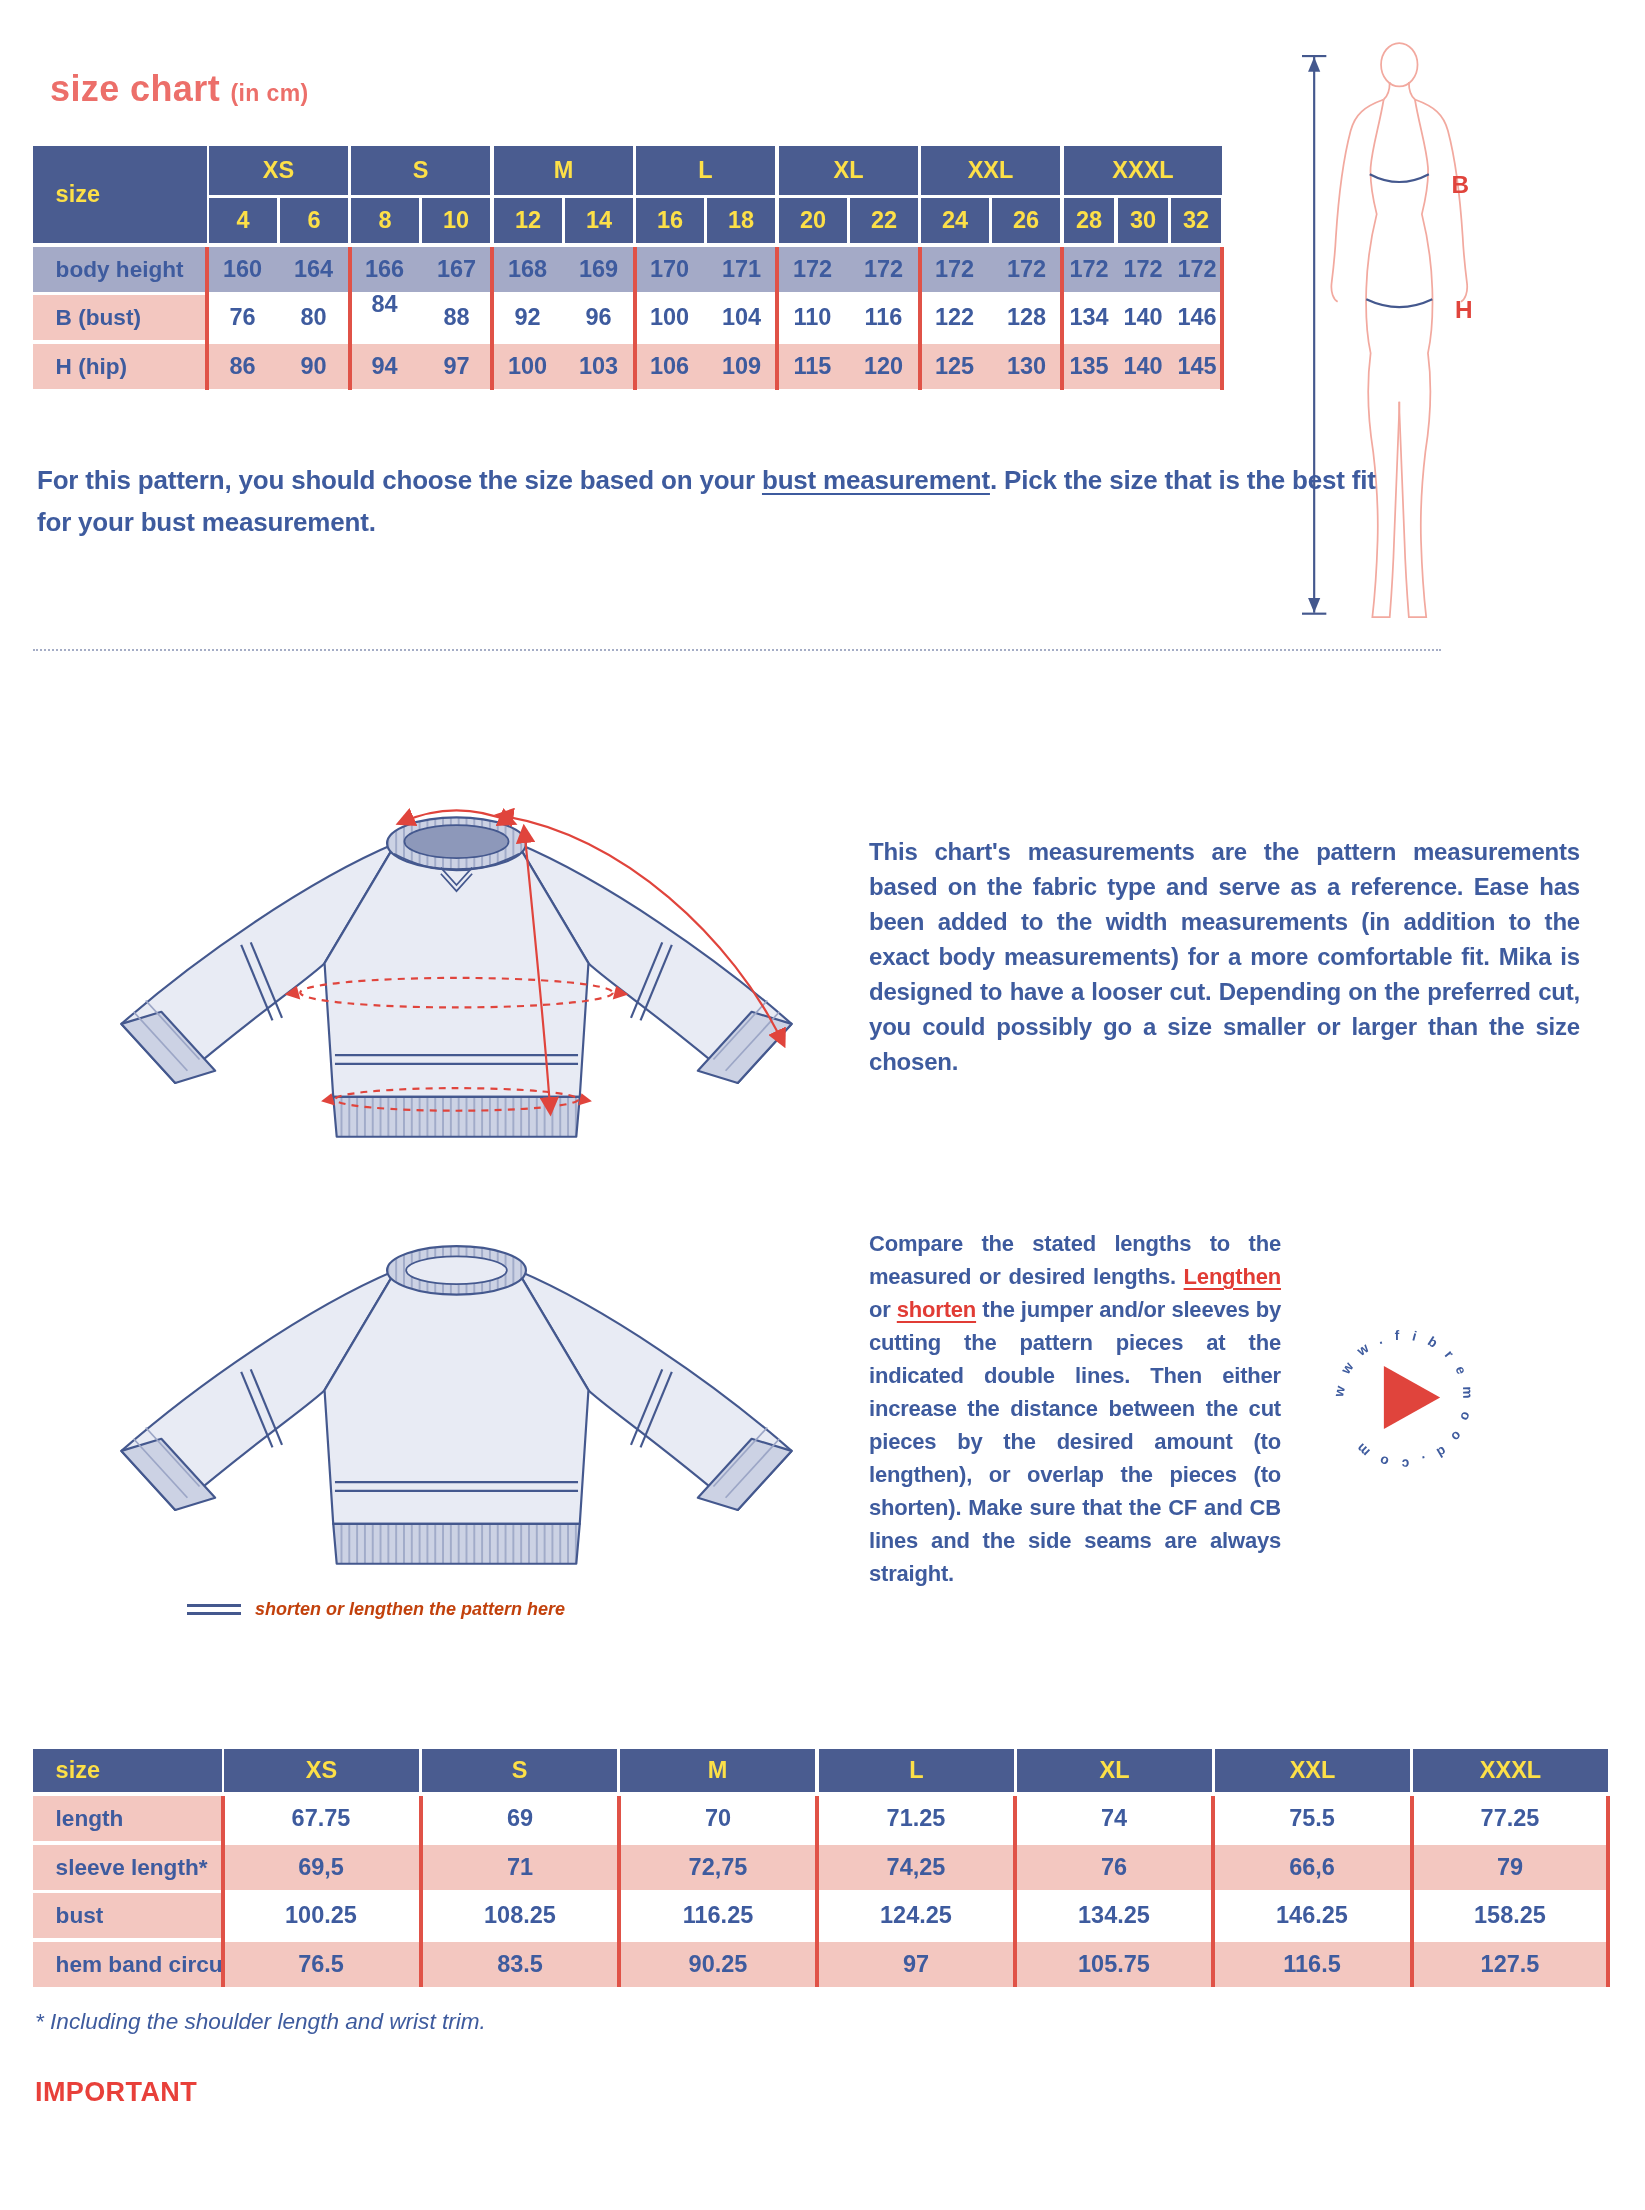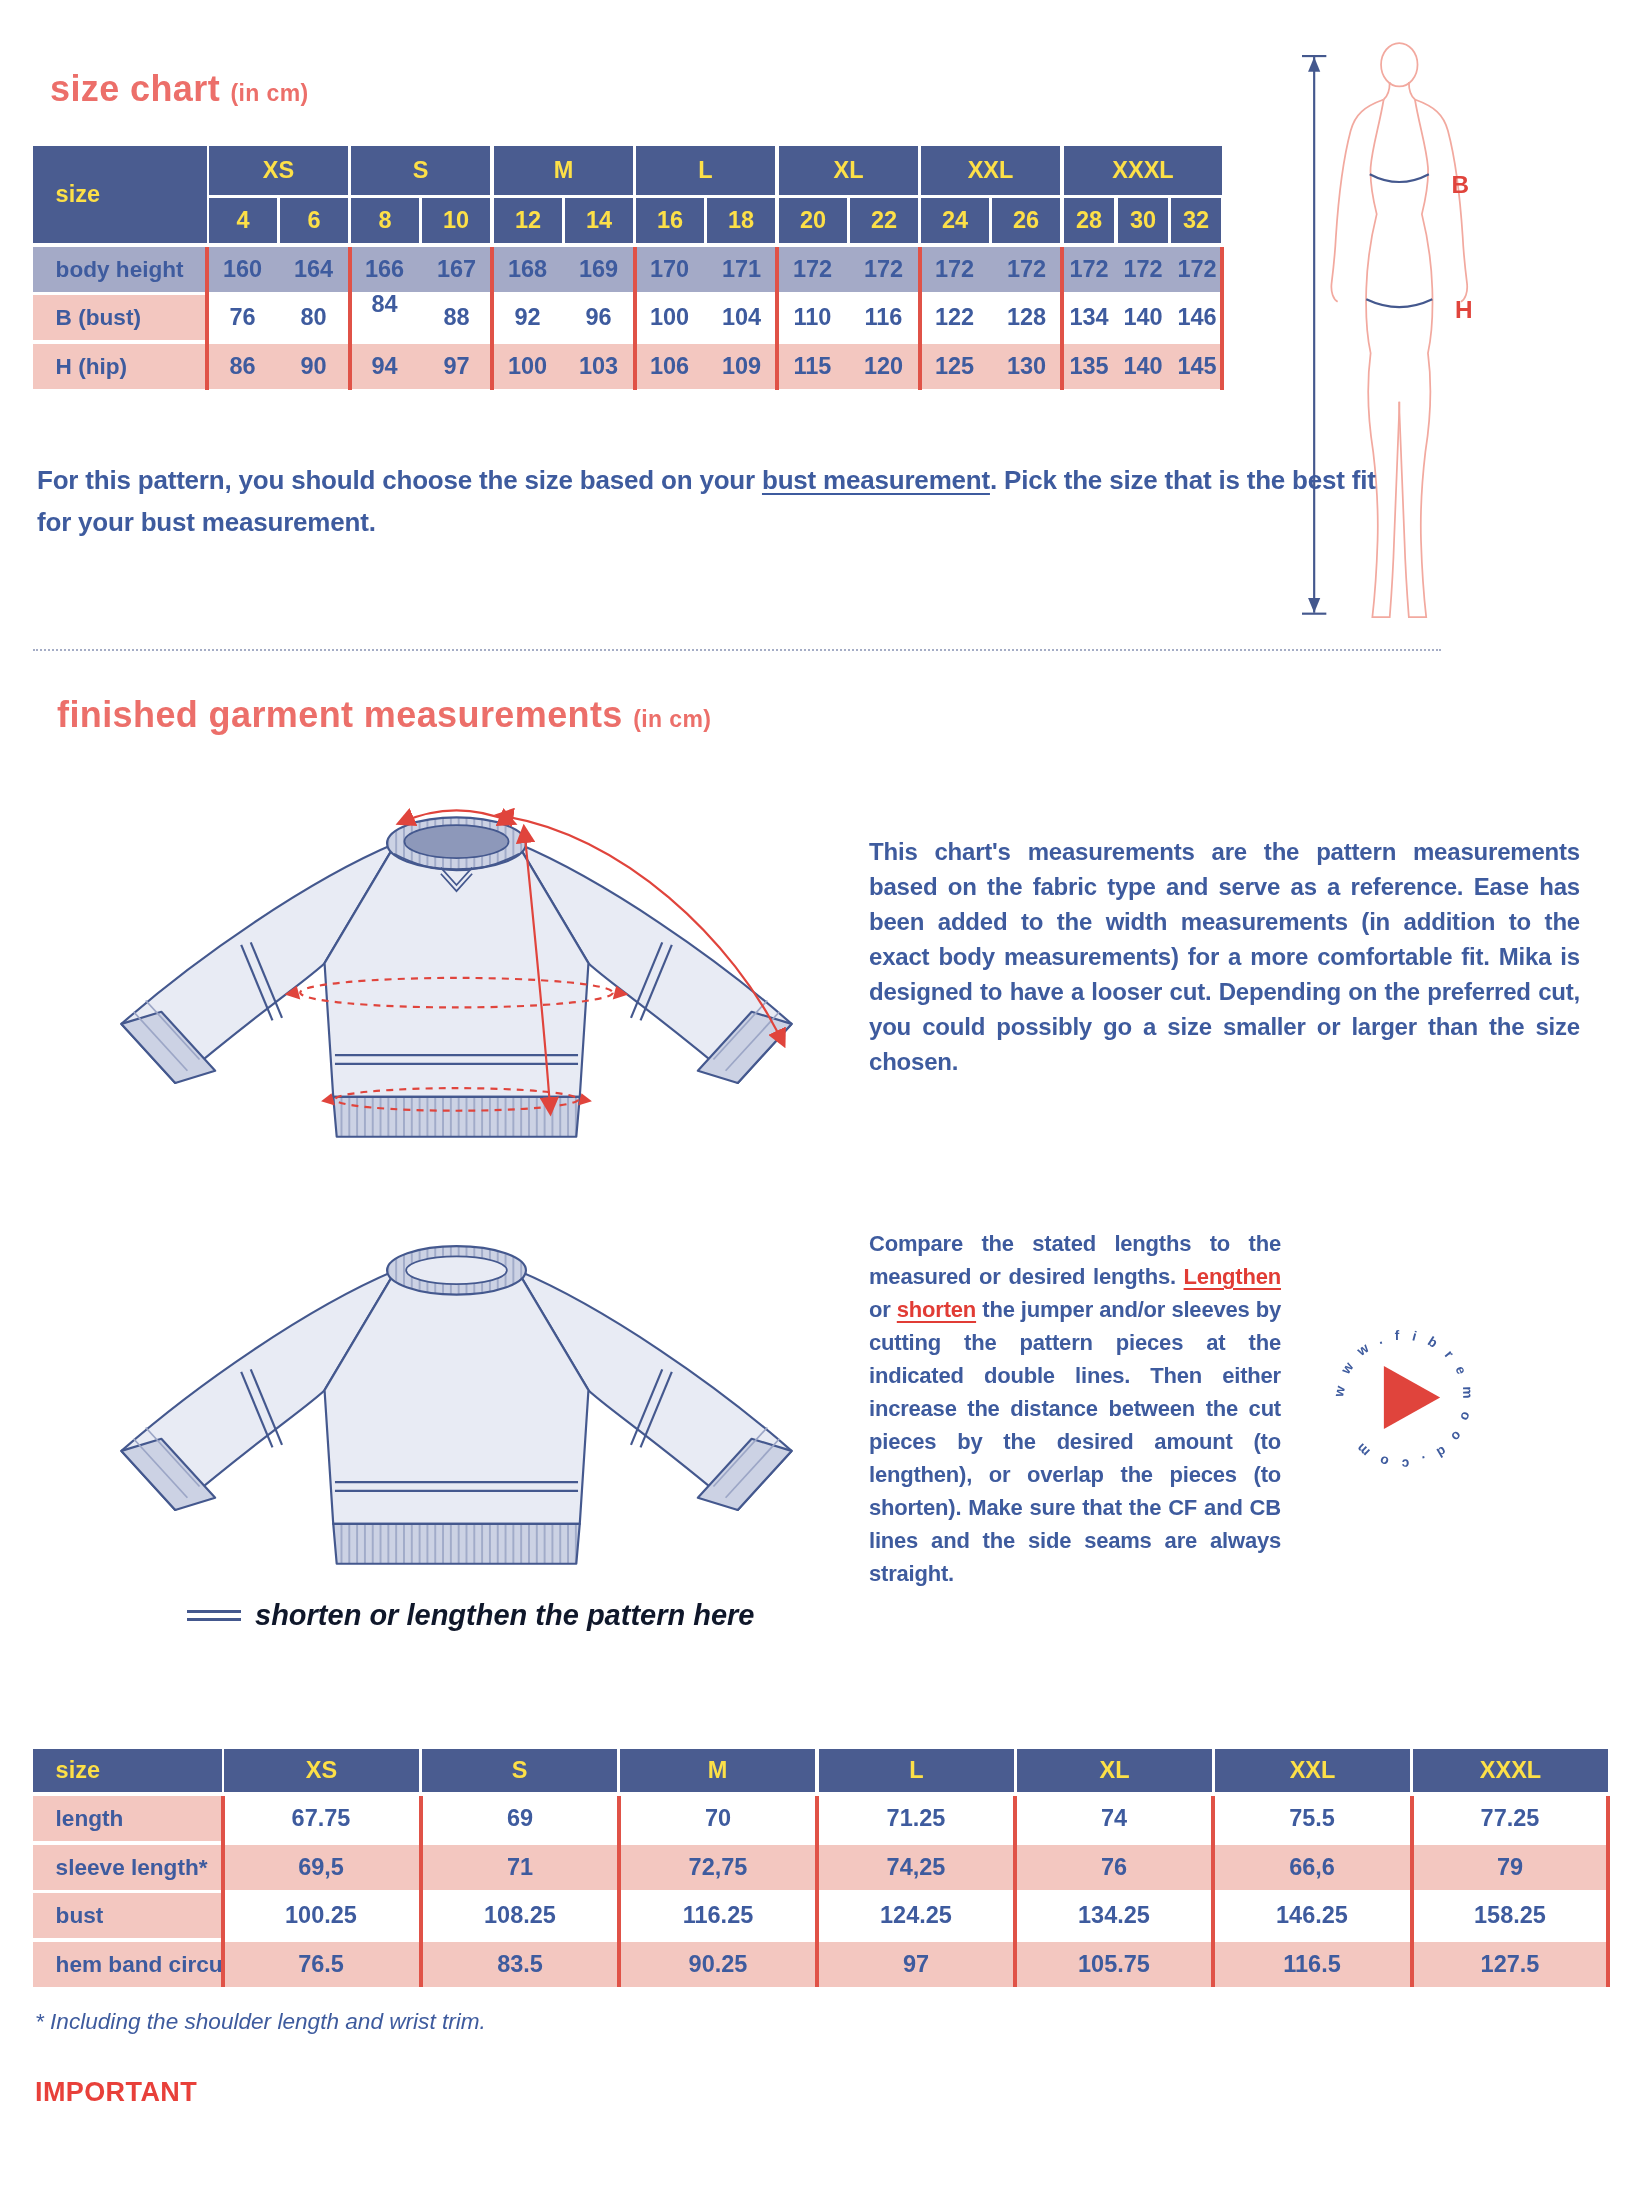--- a/index.html
+++ b/index.html
@@ -18,21 +18,21 @@
   .vcell{position:absolute;text-align:center;font-weight:bold;font-size:23.5px;color:#3e5b9e;}
   .strip{position:absolute;}
   .lav{background:#a4aac7;}
   .pink{background:#f3c7c0;}
   .white{background:#ffffff;}
   .redline{position:absolute;background:#e05247;}
   #divider{border-top:2.6px dotted #8f99b8;opacity:.8;}
   #legend{display:flex;align-items:center;gap:14px;}
   #legend .lines{display:flex;flex-direction:column;gap:5.2px;}
   #legend .ll{width:54px;height:2.6px;background:#44588e;}
-  #legend .cap{font-style:italic;font-weight:bold;font-size:29px;color:#0f172a;}
+  #legend .cap{font-style:italic;font-weight:bold;font-size:18px;color:#c2410c;}
   #footnote{font-style:italic;font-size:22.6px;color:#3e5b9e;margin:0;}
   #important{margin:0;font-size:27px;font-weight:bold;color:#e8403a;letter-spacing:0.4px;}
   #adjust{margin:0;font-size:25px;font-weight:bold;color:#3e5b9e;}
 </style>
 </head>
 <body>
 
 <div id="root">
 
   <h1 class="abs" style="left:50px;top:68px;"><span>size chart</span> <span class="small">(in cm)</span></h1>
@@ -141,21 +141,20 @@
     <path d="M94,166 Q128,184 162,166" fill="none" stroke="#44588e" stroke-width="2.5"></path>
     <path d="M90,310 Q128,328 166,310" fill="none" stroke="#44588e" stroke-width="2.5"></path>
     <text x="188" y="188" font-size="28" font-weight="bold" fill="#e0443c">B</text>
     <text x="192" y="332" font-size="28" font-weight="bold" fill="#e0443c">H</text>
   </svg>
 
   <p class="abs para" style="left:37px;top:459px;width:1347px;font-size:26px;line-height:42px;margin:0;"><span>For this pattern, you should choose the size based on your </span><span class="underl">bust measurement</span><span>. Pick the size that is the best fit for your bust measurement.</span></p>
 
   <div id="divider" class="abs" style="left:33px;top:649px;width:1408px;height:0;"></div>
 
-  <h1 class="abs" style="left:57px;top:694px;"><span>finished garment measurements</span> <span class="small">(in cm)</span></h1>
 
   <svg class="abs" style="left:48px;top:793px;" width="817" height="408" viewBox="0 0 940 470">
     <defs>
       <pattern id="rib" width="9" height="60" patternUnits="userSpaceOnUse">
         <rect width="9" height="60" fill="#ccd2e4"></rect>
         <line x1="4.5" y1="0" x2="4.5" y2="60" stroke="#9ca6c6" stroke-width="2"></line>
       </pattern>
       <marker id="ra" viewBox="0 0 10 10" markerWidth="9" markerHeight="9" refX="7" refY="5" orient="auto-start-reverse">
         <path d="M0,0 L10,5 L0,10 z" fill="#e0443c"></path>
       </marker>

